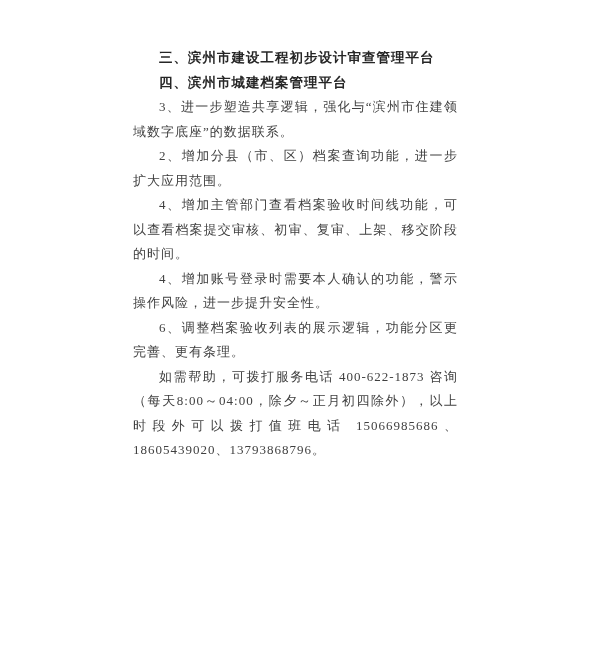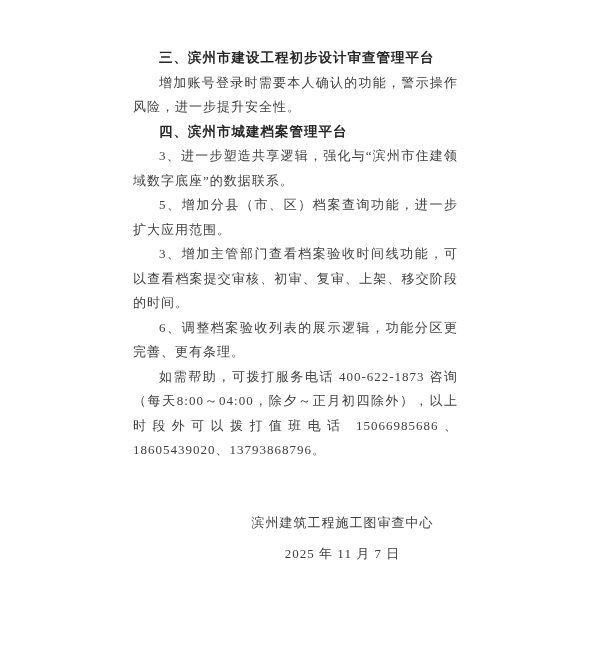--- a/index.html
+++ b/index.html
@@ -55,35 +55,31 @@
   }
 </style>
 </head>
 <body>
 
 <div class="page">
   <div class="content">
 
     <h3 class="heading">三、滨州市建设工程初步设计审查管理平台</h3>
 
-    <p class="para">增加账号登录时需要本人确认的功能，警示操作风险，进一步提升安全性。</p>
 
     <h3 class="heading">四、滨州市城建档案管理平台</h3>
 
     <p class="para">3、进一步塑造共享逻辑，强化与“滨州市住建领域数字底座”的数据联系。</p>
 
-    <p class="para">5、增加分县（市、区）档案查询功能，进一步扩大应用范围。</p>
+    <p class="para">2、增加分县（市、区）档案查询功能，进一步扩大应用范围。</p>
 
-    <p class="para">3、增加主管部门查看档案验收时间线功能，可以查看档案提交审核、初审、复审、上架、移交阶段的时间。</p>
+    <p class="para">4、增加主管部门查看档案验收时间线功能，可以查看档案提交审核、初审、复审、上架、移交阶段的时间。</p>
 
+    <p class="para">4、增加账号登录时需要本人确认的功能，警示操作风险，进一步提升安全性。</p>
 
     <p class="para">6、调整档案验收列表的展示逻辑，功能分区更完善、更有条理。</p>
 
     <p class="para">如需帮助，可拨打服务电话 400-622-1873 咨询（每天8:00～04:00，除夕～正月初四除外），以上时段外可以拨打值班电话 15066985686、18605439020、13793868796。</p>
 
 
-    <div class="signature-block">
-      <div>滨州建筑工程施工图审查中心</div>
-      <div>2025 年 11 月 7 日</div>
-    </div>
 
   </div>
 </div>
 
 </body></html>

